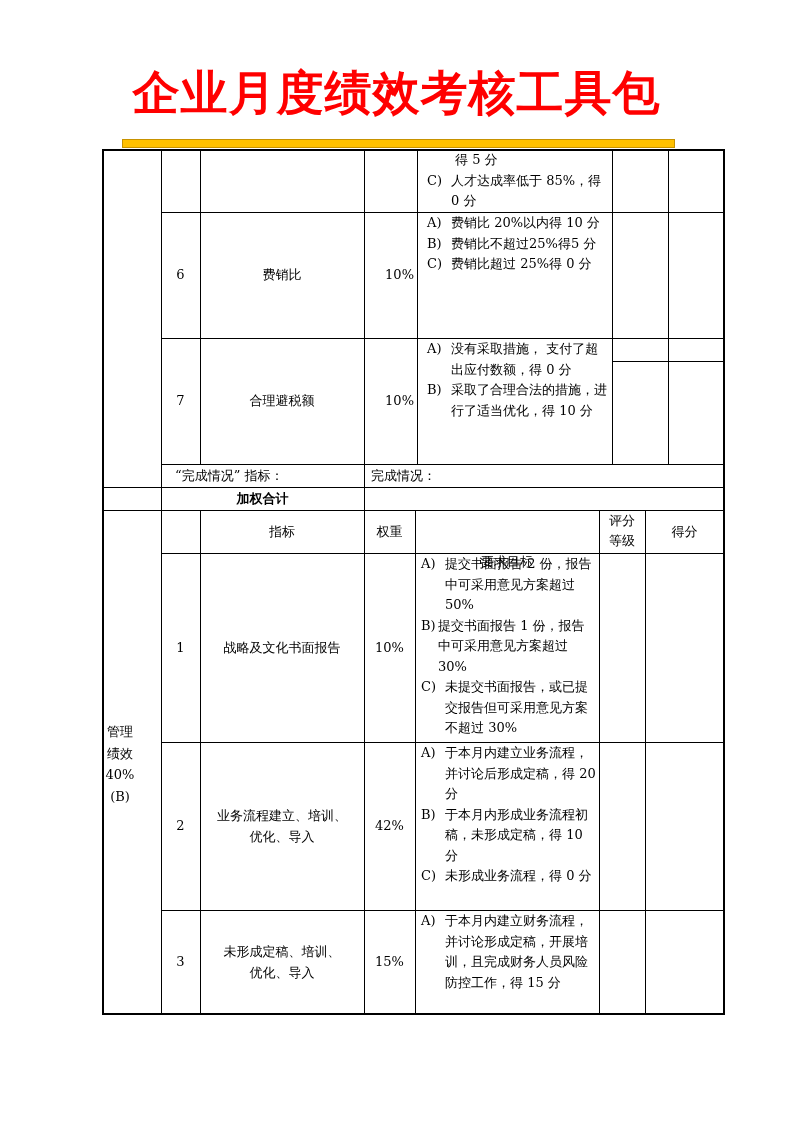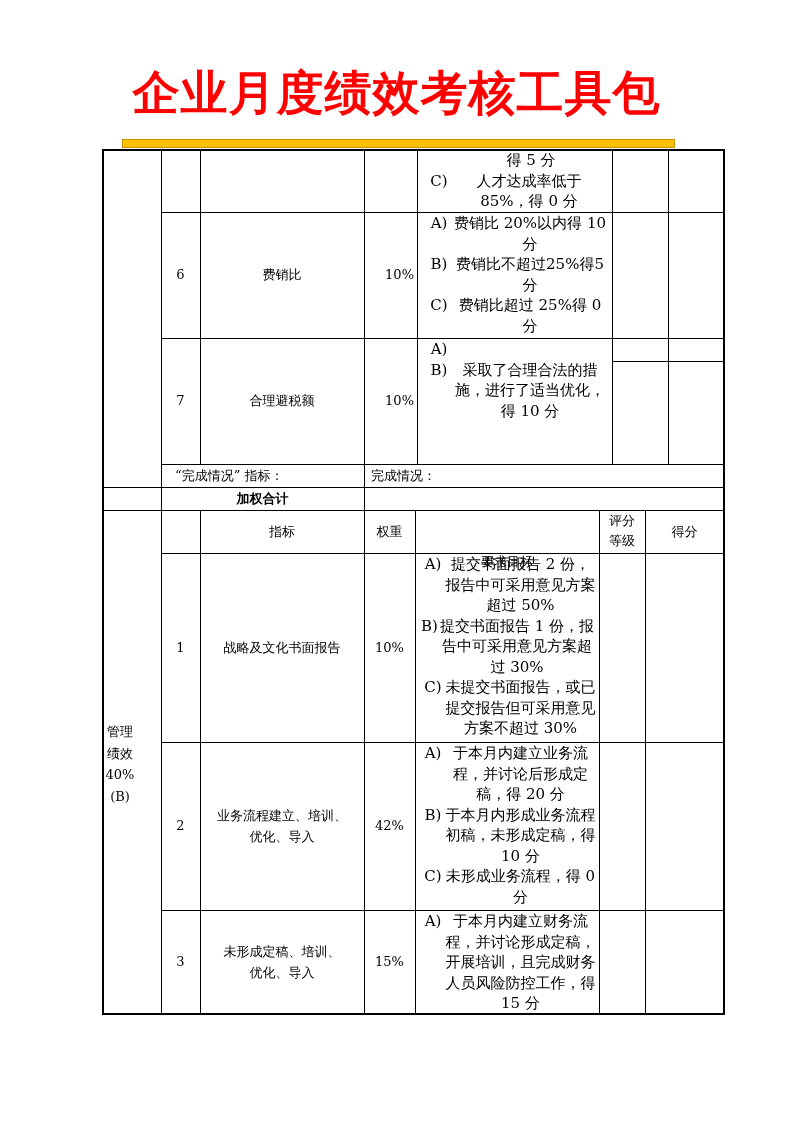--- a/index.html
+++ b/index.html
@@ -12,21 +12,21 @@
          background: #ffc000; border: 1px solid #c79200; box-sizing: border-box; }
   .abs { position: absolute; box-sizing: border-box; }
   .outer { position: absolute; left: 102px; top: 149px; width: 623px; height: 866px;
            border: 2px solid #000; box-sizing: border-box; }
   .vl { position: absolute; width: 1px; background: #000; }
   .hl { position: absolute; height: 1px; background: #000; }
   .t { position: absolute; font-size: 13px; line-height: 20.5px; white-space: nowrap; }
   .c { text-align: center; }
   .r { text-align: right; }
   .b { font-weight: bold; font-family: "DejaVu Sans", "Liberation Sans", sans-serif; }
-  .req { position: absolute; font-size: 15px; line-height: 20.5px; text-align: center; }
+  .req { position: absolute; font-size: 13px; line-height: 20.5px; }
   .req .item { display: flex; }
   .req .lab { width: 24px; flex: none; }
   .req .txt { flex: 1; }
 </style>
 </head>
 <body>
 
 <div class="title">企业月度绩效考核工具包</div>
 <div class="bar"></div>
 
@@ -90,20 +90,21 @@
     <div class="abs" style="left:669px; top:213px; width:55px; height:125px;"></div>
   </div>
 
   <div>
     <div class="t c" style="left:161px; top:391px; width:39px;">7</div>
     <div class="t c" style="left:200px; top:391px; width:164px;">合理避税额</div>
     <div class="t r" style="left:364px; top:391px; width:50px;">10%</div>
     <div class="req" style="left:427px; top:339px; width:182px;">
       <div class="item">
           <span class="lab">A)</span>
+          <span class="txt">没有采取措施， 支付了超出应付数额，得 0 分</span>
         </div>
       <div class="item">
           <span class="lab">B)</span>
           <span class="txt">采取了合理合法的措施，进行了适当优化，得 10 分</span>
         </div>
     </div>
     <div class="abs" style="left:613px; top:362px; width:55px; height:102px;"></div>
     <div class="abs" style="left:669px; top:362px; width:55px; height:102px;"></div>
   </div>
 

